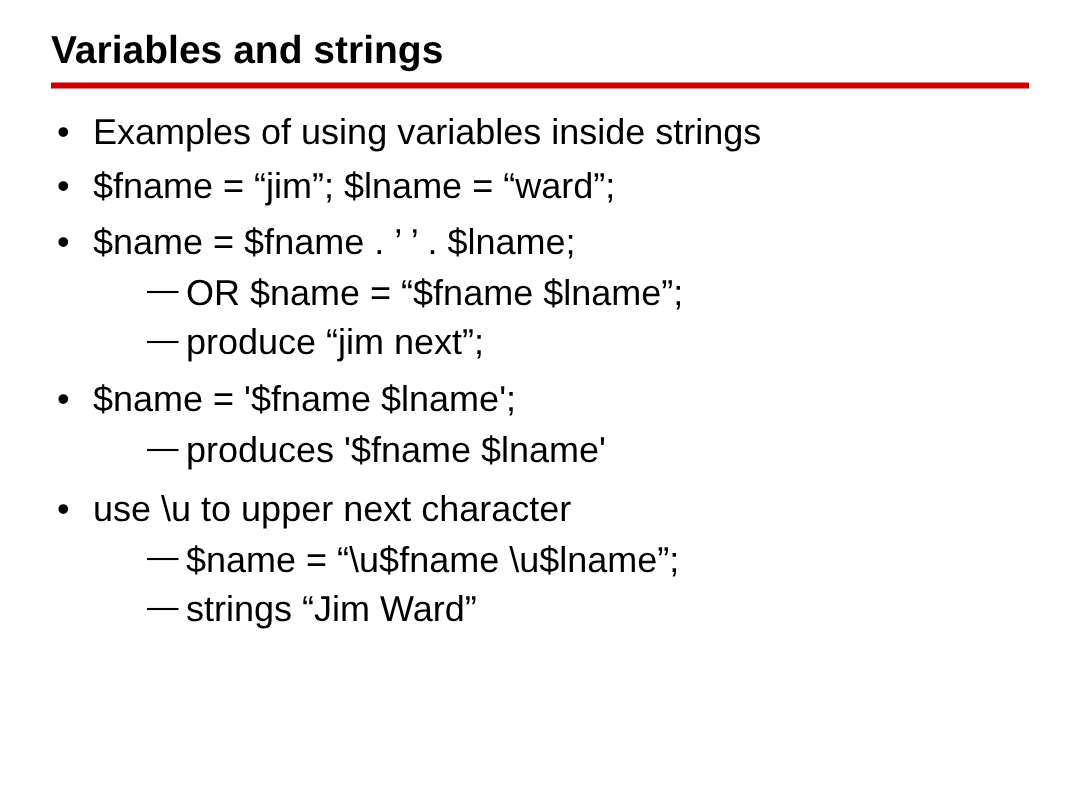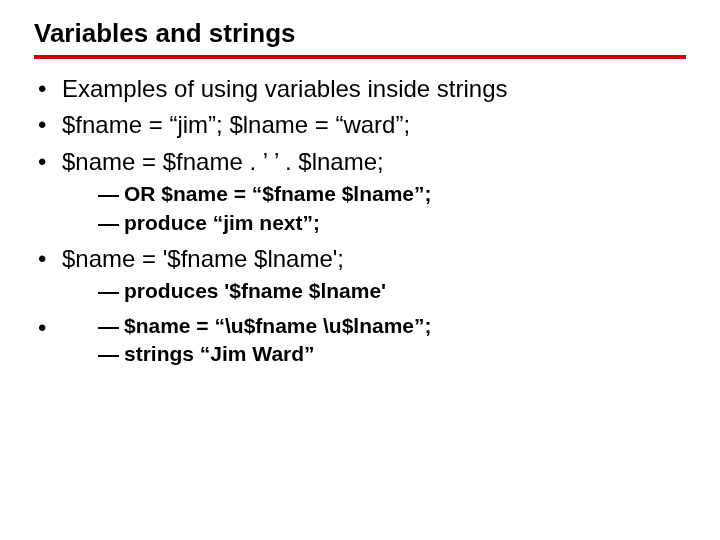--- a/index.html
+++ b/index.html
@@ -49,24 +49,23 @@
     color: #000;
   }
   ul.level2 {
     list-style: none;
     margin: 2px 0 6px 0;
     padding: 0 0 0 36px;
   }
   ul.level2 > li {
     position: relative;
     padding-left: 26px;
-    font-size: 21px;
+    font-size: 24px;
     line-height: 1.35;
     margin: 0;
-    font-weight: bold;
   }
   ul.level2 > li::before {
     content: "—";
     position: absolute;
     left: 0;
     top: 0;
     font-size: 21px;
     color: #000;
   }
 </style>
@@ -87,19 +86,20 @@
         <li>produce “jim next”;</li>
       </ul>
     </li>
     <li>
       <span> $name = '$fname $lname';</span>
       <ul class="level2">
         <li>produces '$fname $lname'</li>
       </ul>
     </li>
     <li>
+      <span> use \u to upper next character</span>
       <ul class="level2">
         <li>$name = “\u$fname \u$lname”;</li>
         <li>strings “Jim Ward”</li>
       </ul>
     </li>
   </ul>
 </div>
 
 </body></html>

